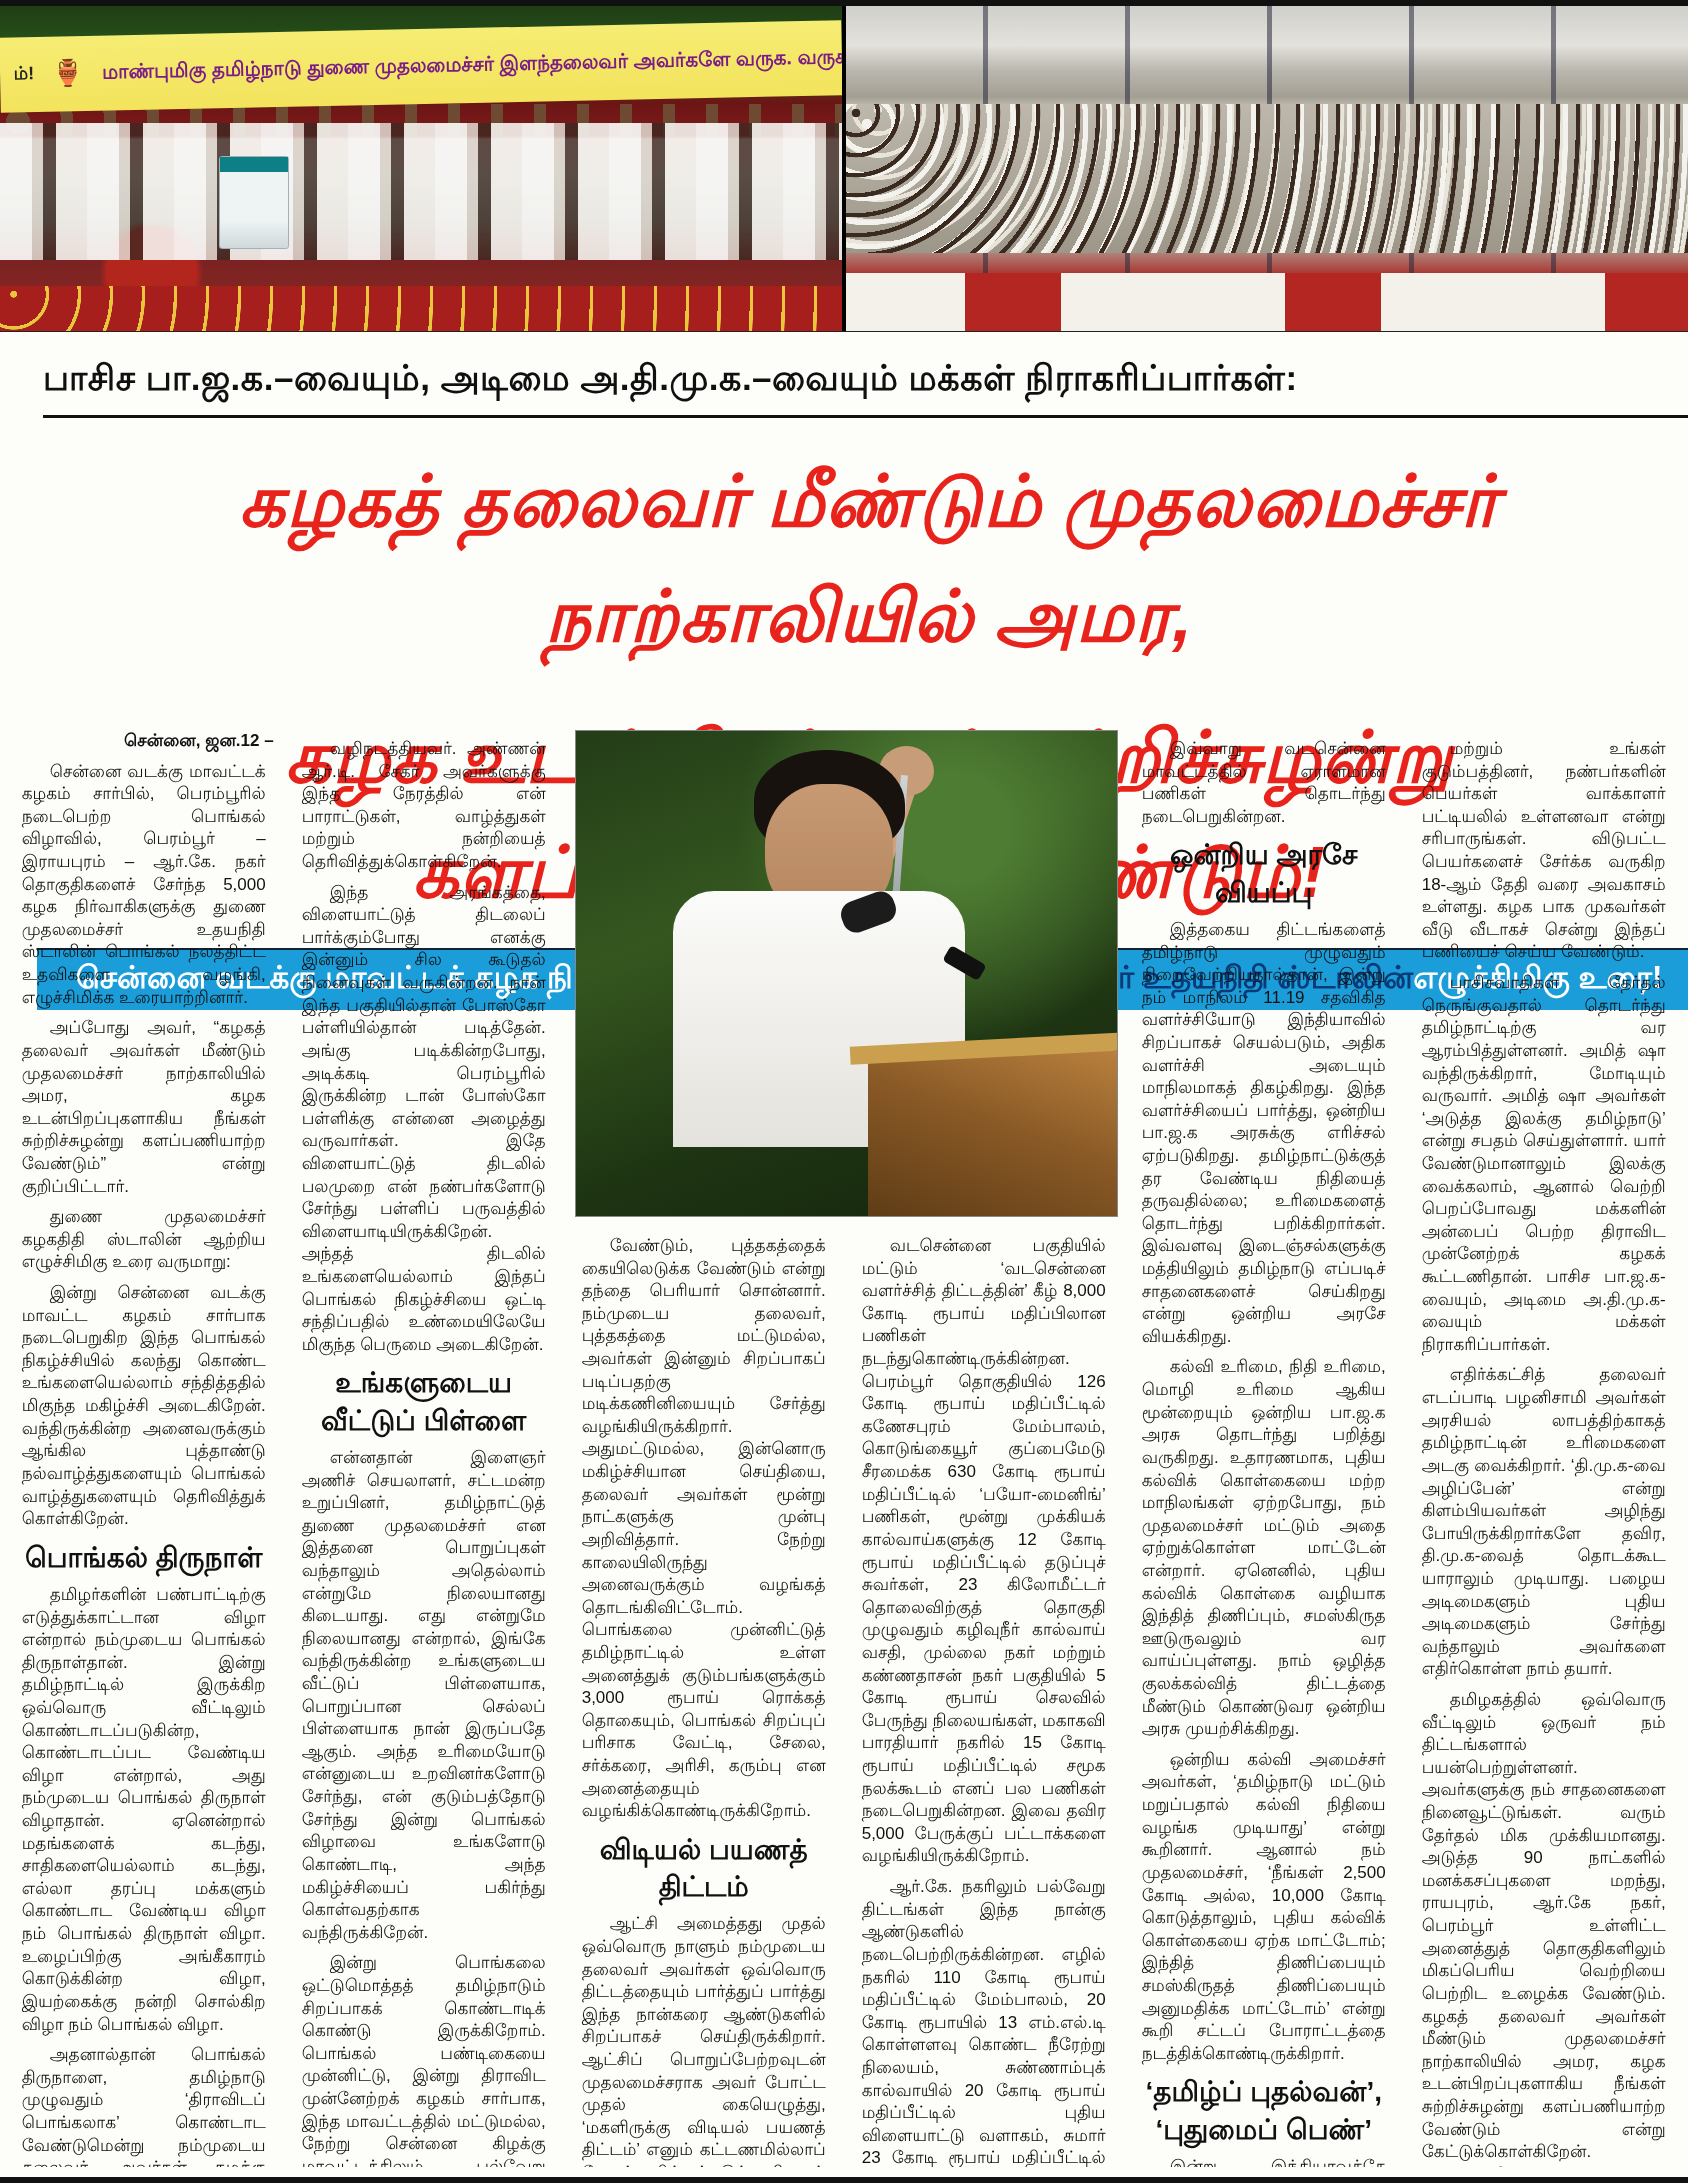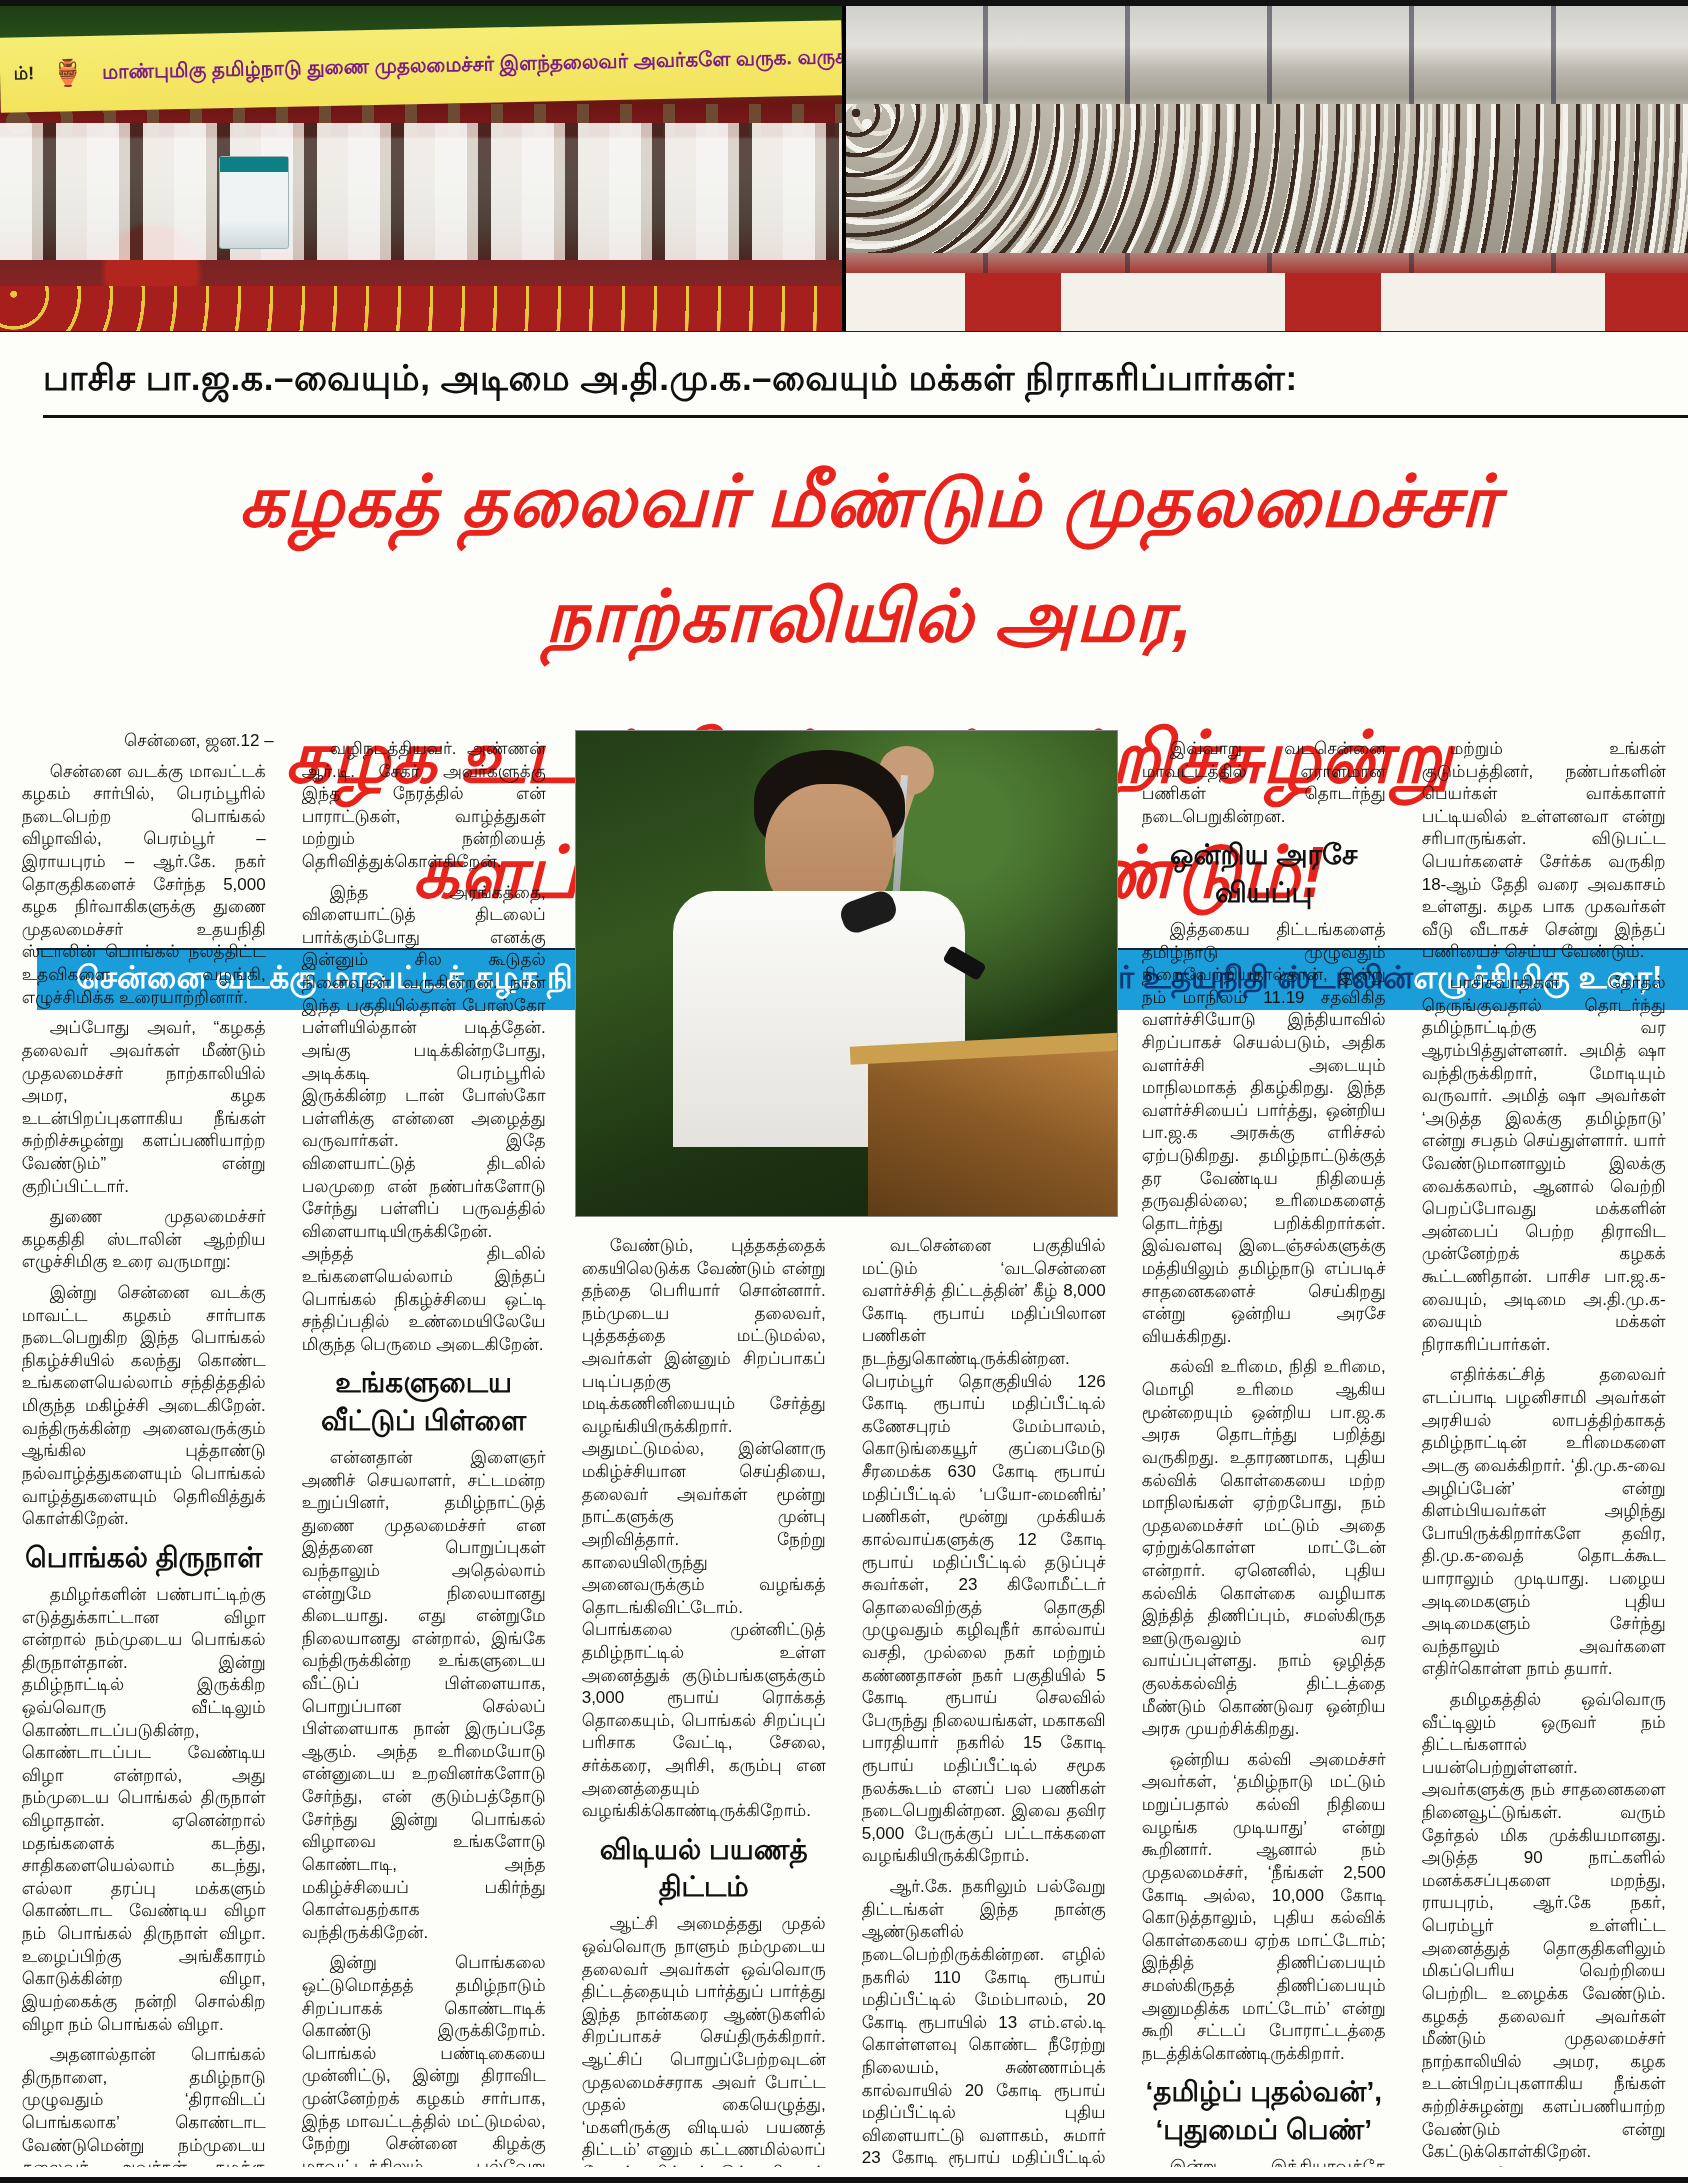--- a/index.html
+++ b/index.html
@@ -49,21 +49,21 @@
             letter-spacing:0.9px;font-style:italic;}
   .subbar{margin:18px 12px 0 12px;border-top:2.3px solid #123;padding:0;}
   .subbar-inner{height:60px;display:flex;align-items:center;justify-content:center;
       font-weight:bold;font-size:31px;white-space:nowrap;}
   
   .body-wrap{position:absolute;left:13.7px;top:730px;width:1662px;height:1437px;overflow:hidden;}
   .cols{position:relative;display:flex;gap:20px;height:100%;}
   .col{width:260px;height:100%;overflow:hidden;text-align:justify;font-size:17px;line-height:1.33;color:#111;}
   .col.under-photo{padding-top:497px;box-sizing:border-box;}
   .para{margin:8px;text-indent:28px;}
-  .dateline{text-align:right;font-weight:normal;margin-bottom:0.9px;}
+  .dateline{text-align:right;font-weight:bold;margin-bottom:0.9px;}
   .sec-head{font-weight:800;text-align:center;font-size:28px;margin:6.4px 0 3.7px 0;}
   
   .speech-photo{position:absolute;left:561px;top:0;width:541px;height:485px;overflow:hidden;
       background:radial-gradient(circle at 70% 20%, #4e7c33 0 10%, transparent 40%),
                  linear-gradient(160deg,#233d18 0%,#35571f 35%,#1d3312 70%,#16250d 100%);
       border:1.4px solid #888;}
   .sp-arm{position:absolute;left:52%;top:6%;width:41px;height:164px;background:#caa27e;border-radius:20.5px;transform:rotate(18deg);}
   .sp-hand{position:absolute;left:56%;top:3%;width:55px;height:50px;background:#c79c78;border-radius:50%;}
   .sp-mic-stand{position:absolute;left:58.5%;top:9%;width:7.3px;height:256px;background:linear-gradient(180deg,#cfd4d6,#6d7478);transform:rotate(4deg);}
   .sp-mic{position:absolute;left:49%;top:34%;width:55px;height:32px;background:#1c1c1c;border-radius:13.7px;transform:rotate(-20deg);}

